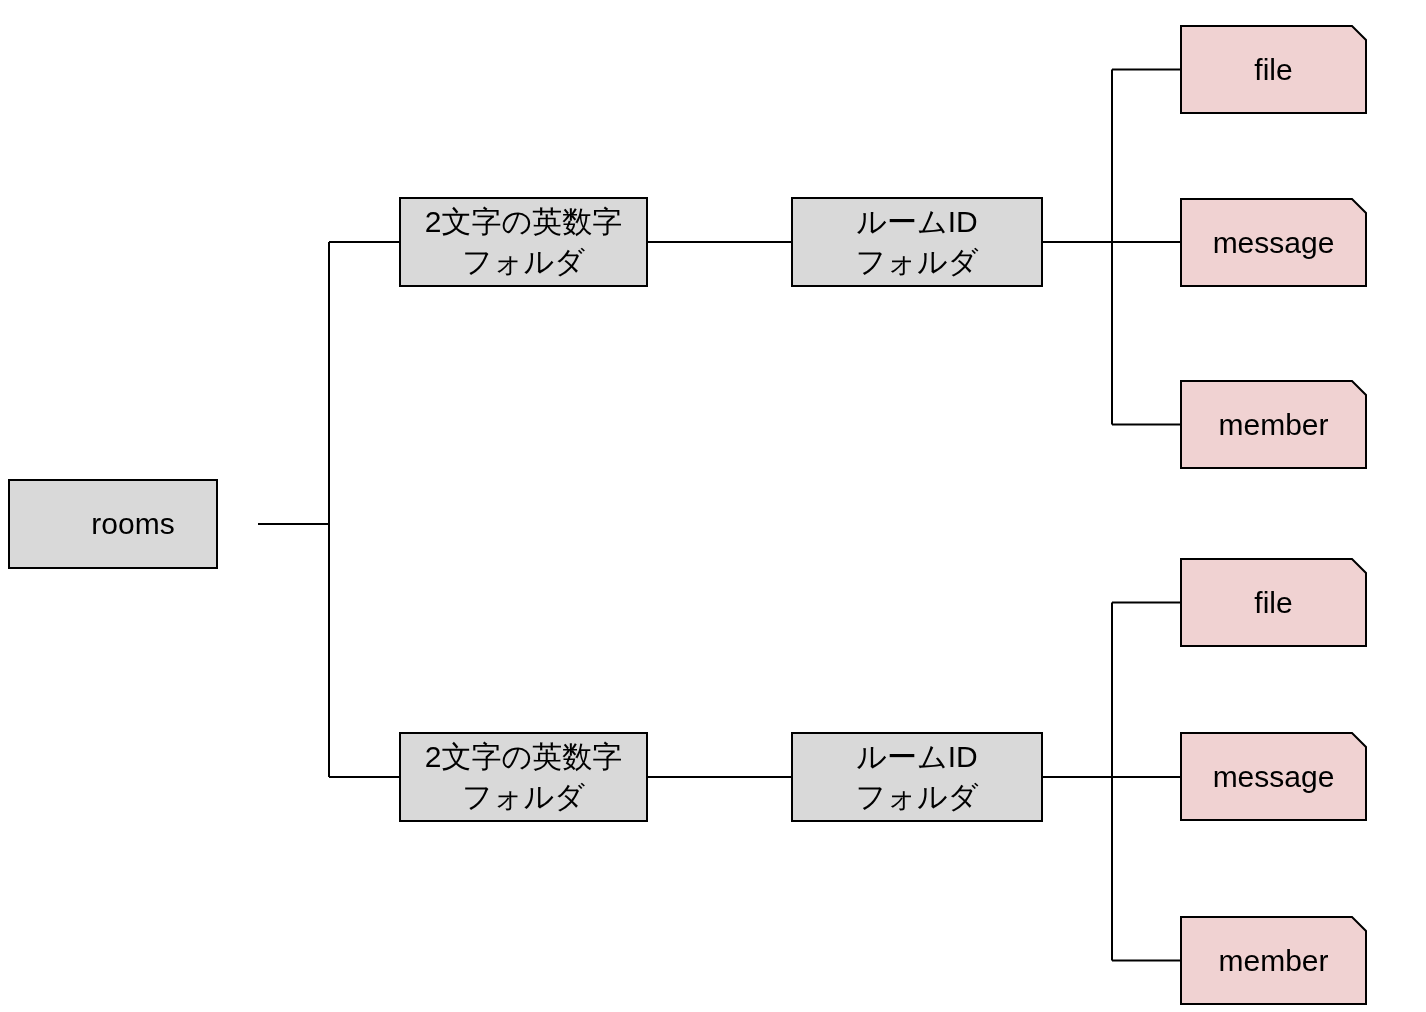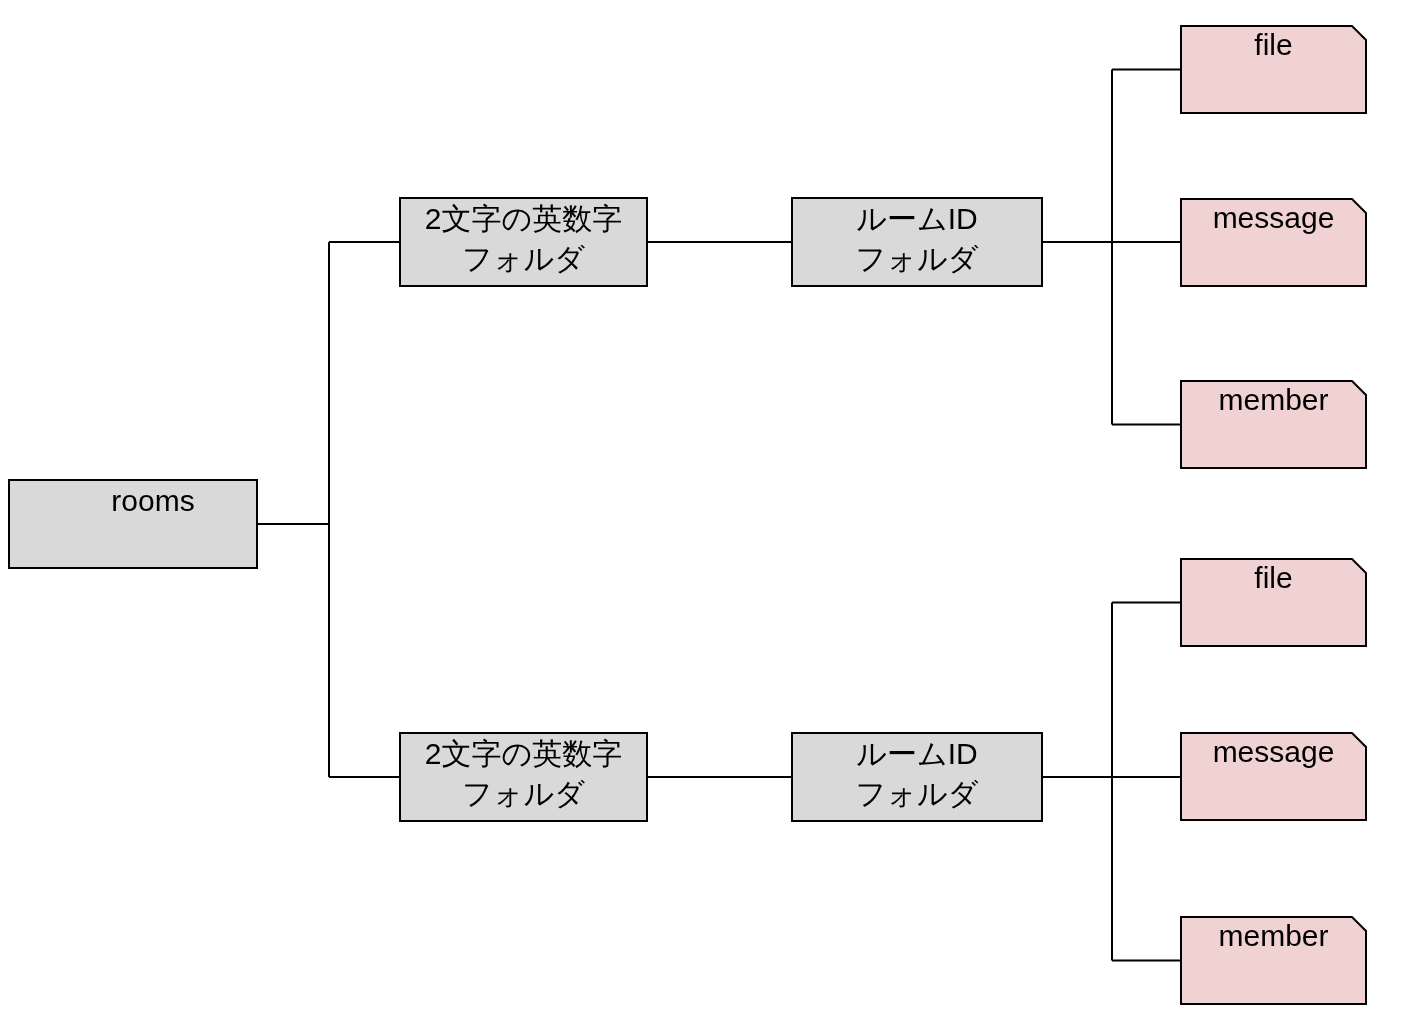--- a/index.html
+++ b/index.html
@@ -26,20 +26,21 @@
     width: 1426px; height: 1012px;
   }
   .connectors path {
     stroke: var(--stroke);
     stroke-width: 2;
     fill: none;
   }
   .node {
     position: absolute;
     display: flex;
+    align-items: center;
     justify-content: center;
     text-align: center;
   }
   .node .label {
     position: relative;
     z-index: 2;
     font-size: 30px;
     line-height: 40px;
     color: var(--text);
     white-space: pre-line;
@@ -76,21 +77,21 @@
     <path d="M1112,69.5 V424.5"></path>
     <path d="M1112,69.5 H1180"></path>
     <path d="M1112,424.5 H1180"></path>
     <path d="M648,777 H791"></path>
     <path d="M1043,777 H1180"></path>
     <path d="M1112,602.5 V960.5"></path>
     <path d="M1112,602.5 H1180"></path>
     <path d="M1112,960.5 H1180"></path>
   </svg>
 
-  <div class="node gray" style="left:8px; top:479px; width:250px; height:90px;padding-left:40px;">
+  <div class="node gray" style="left:8px; top:479px; width:210px; height:90px;padding-left:40px;">
     <span class="label">rooms</span>
   </div>
 
   <div class="node gray" style="left:399px; top:197px; width:249px; height:90px;">
     <span class="label">2文字の英数字
 フォルダ</span>
   </div>
 
   <div class="node gray" style="left:791px; top:197px; width:252px; height:90px;">
     <span class="label">ルームID

